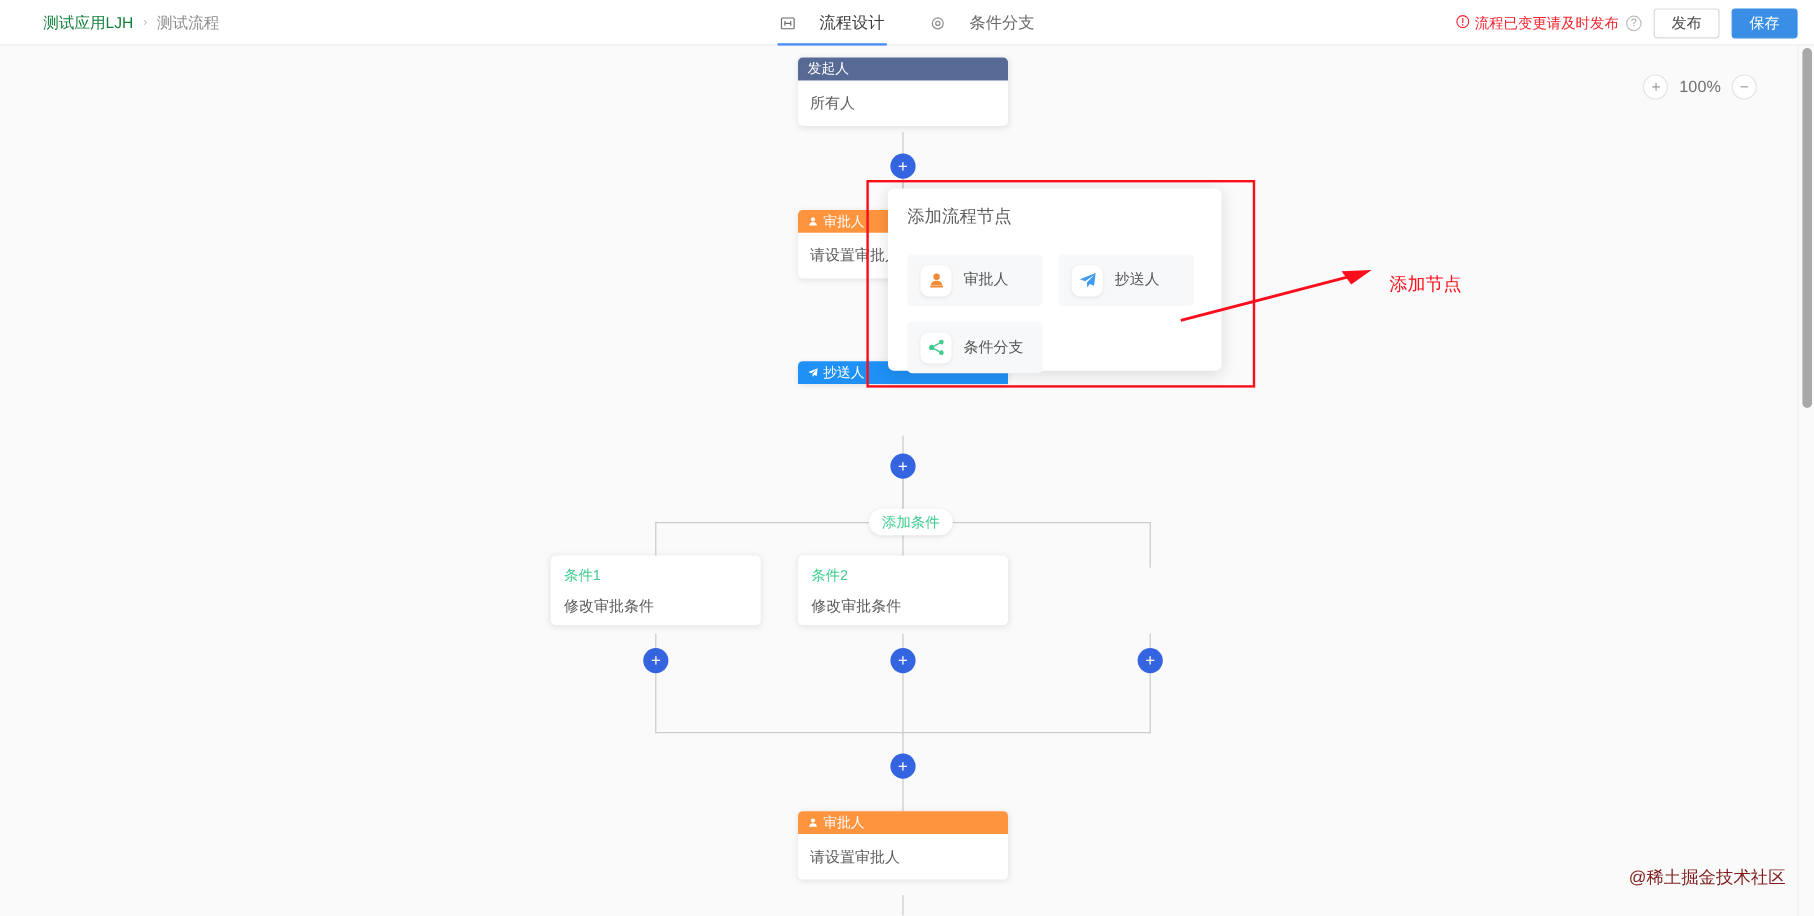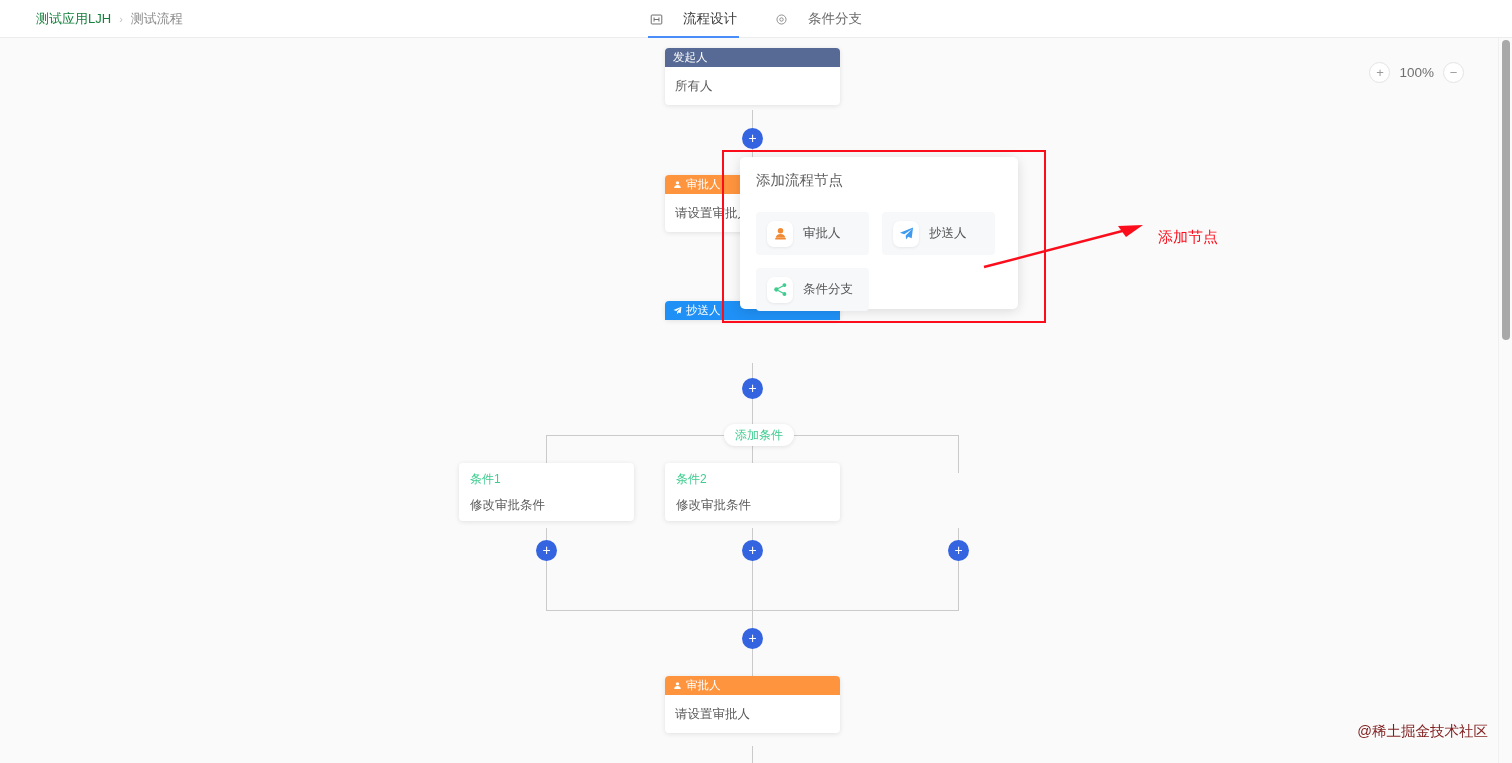--- a/index.html
+++ b/index.html
@@ -196,20 +196,34 @@
       <span>
         <svg width="13" height="13" viewBox="0 0 16 16">
             <circle cx="8" cy="8" r="5.6" fill="none" stroke="#8c8c8c" stroke-width="1.2"></circle>
             <circle cx="8" cy="8" r="2.1" fill="none" stroke="#8c8c8c" stroke-width="1.2"></circle>
           </svg>
       </span>
       <span>条件分支</span>
     </div>
   </div>
 
+  <div class="header-right">
+    <div class="warn">
+      <span>
+        <svg width="12" height="12" viewBox="0 0 16 16">
+            <circle cx="8" cy="8" r="6.6" fill="none" stroke="#f5222d" stroke-width="1.2"></circle>
+            <path d="M8 4.4v4.6M8 11.1v.9" stroke="#f5222d" stroke-width="1.3" stroke-linecap="round"></path>
+          </svg>
+      </span>
+      <span>流程已变更请及时发布</span>
+      <span class="q">?</span>
+    </div>
+    <div class="btn">发布</div>
+    <div class="btn primary">保存</div>
+  </div>
 </div>
 
 <div class="zoomctl">
   <div class="zbtn">+</div>
   <div class="zval">100%</div>
   <div class="zbtn">−</div>
 </div>
 
 <div class="canvas">
 

